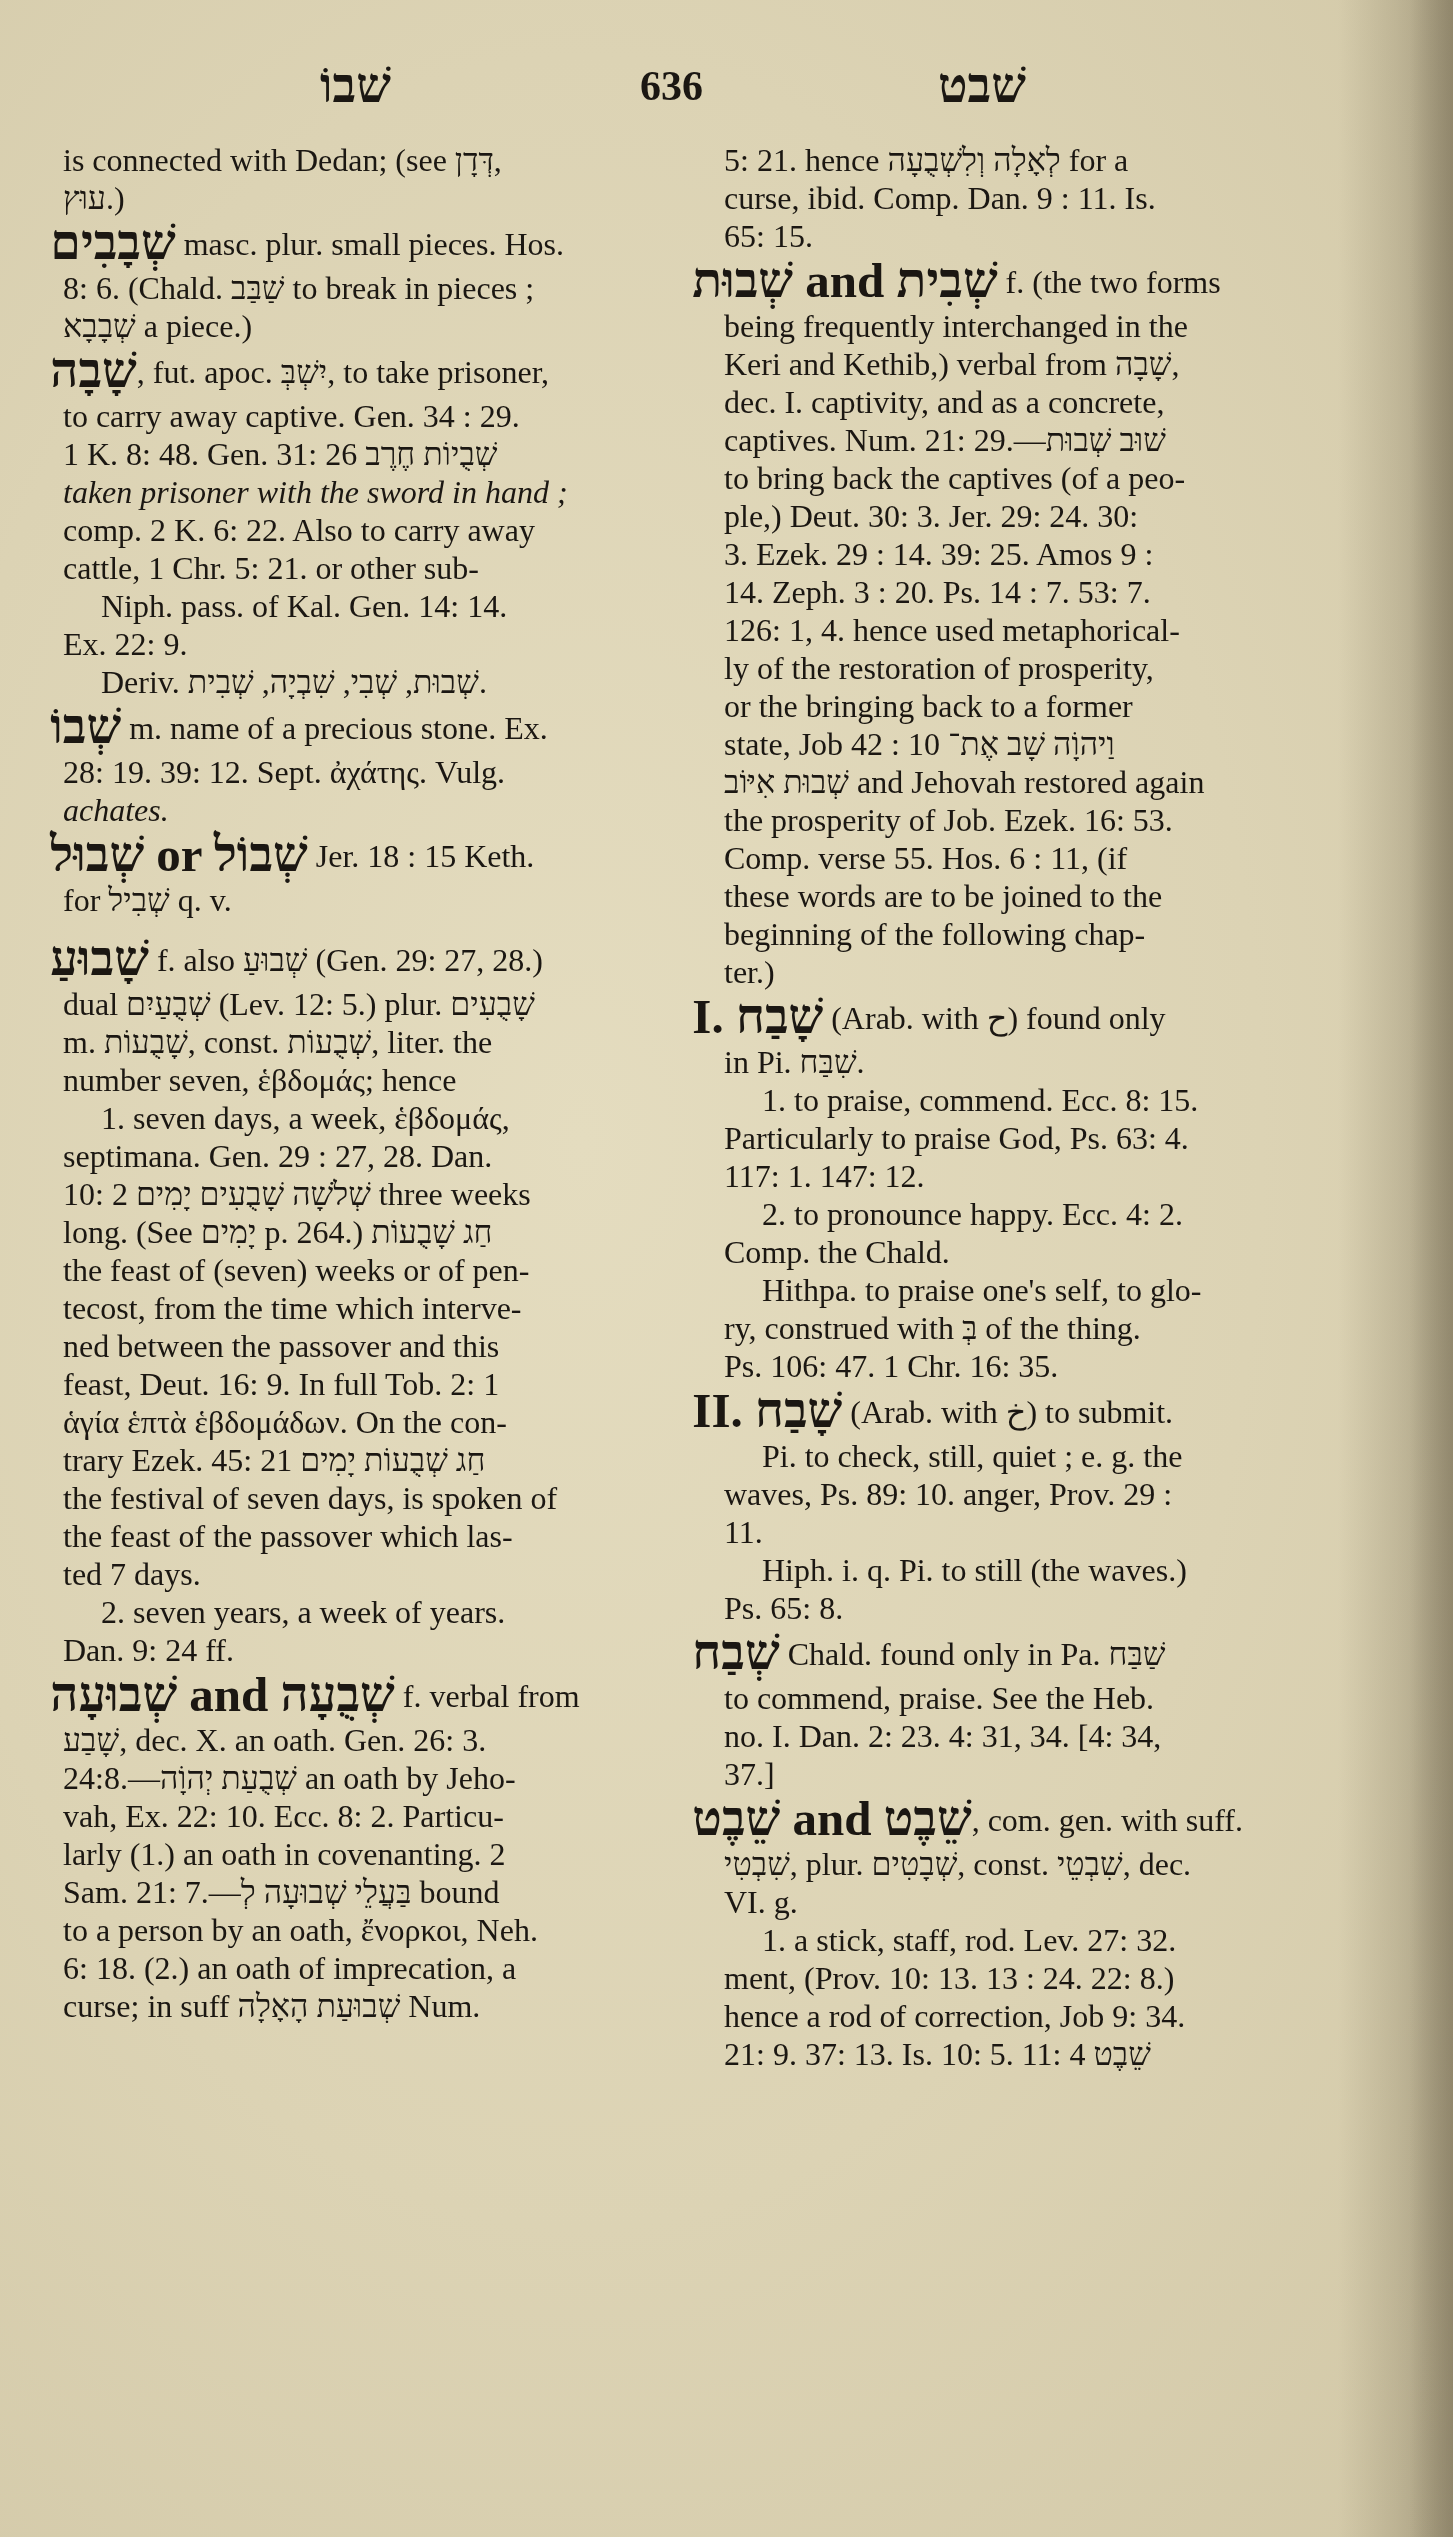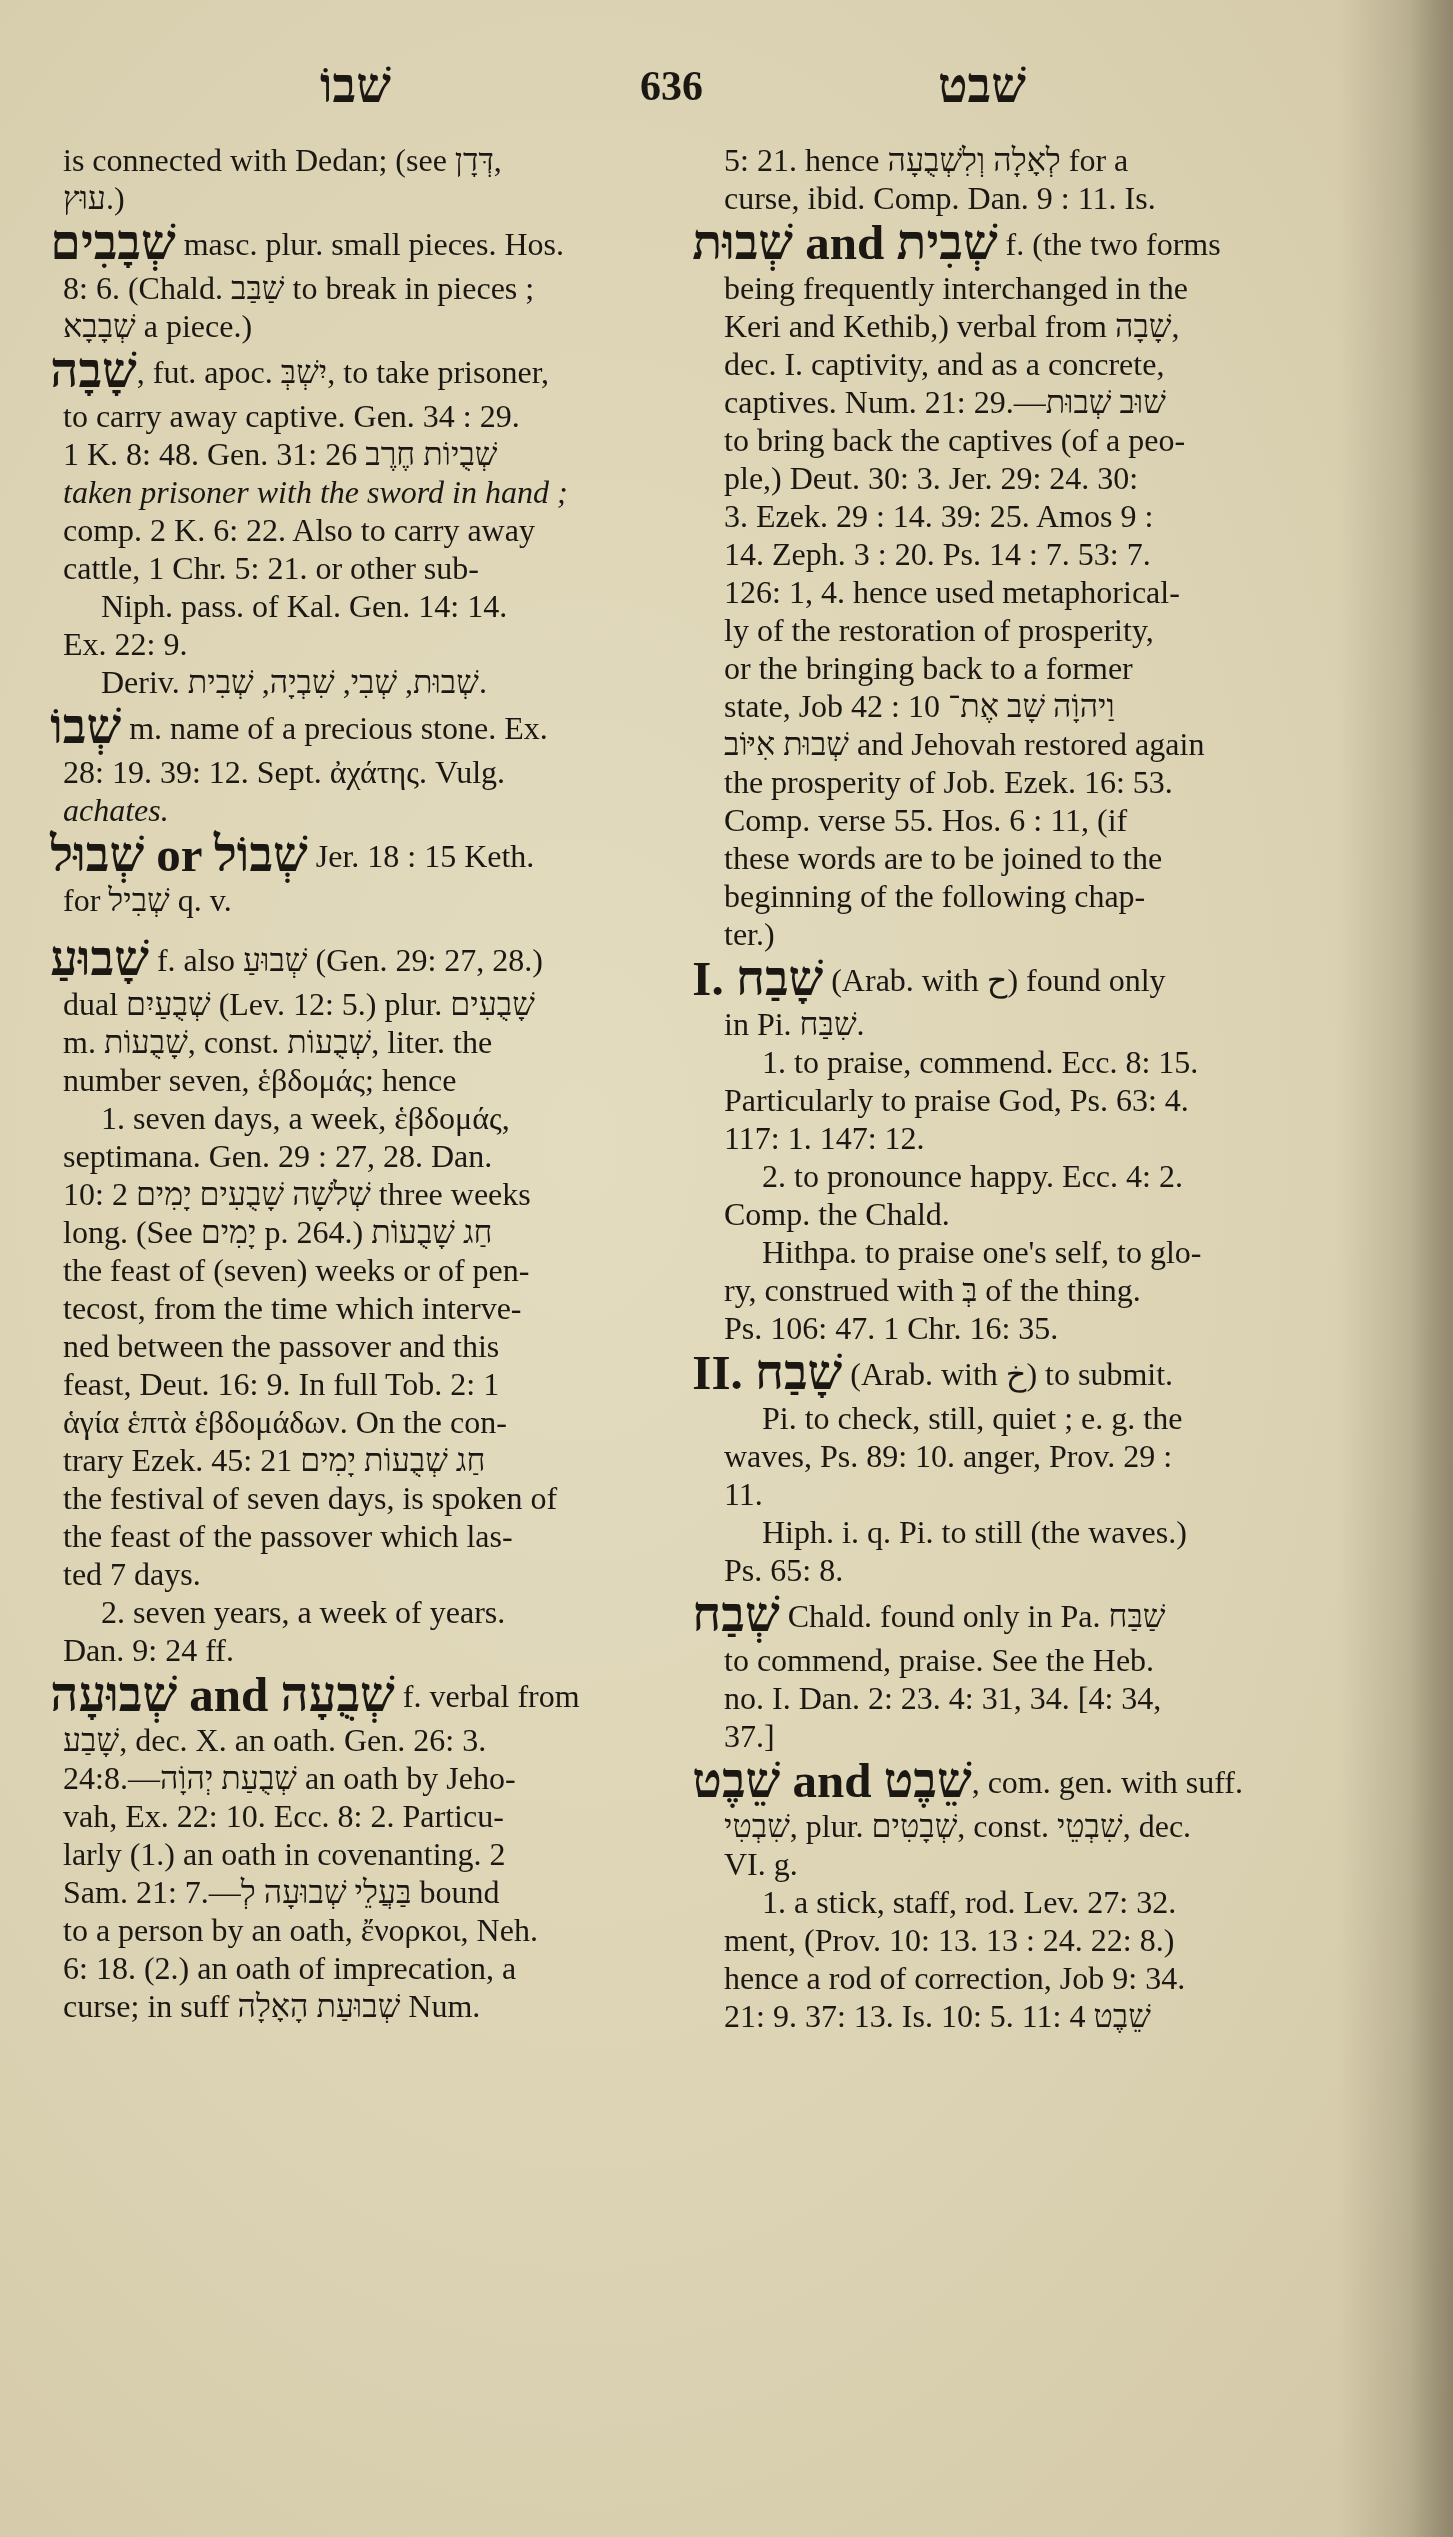--- a/index.html
+++ b/index.html
@@ -95,20 +95,21 @@
       <div class="line"><span>vah, Ex. 22: 10. Ecc. 8: 2. Particu-</span></div>
       <div class="line"><span>larly (1.) an oath in covenanting. 2</span></div>
       <div class="line"><span>Sam. 21: 7.—בַּעֲלֵי שְׁבוּעָה לְ bound</span></div>
       <div class="line"><span>to a person by an oath, ἔνορκοι, Neh.</span></div>
       <div class="line"><span>6: 18. (2.) an oath of imprecation, a</span></div>
       <div class="line"><span>curse; in suff שְׁבוּעַת הָאָלָה Num.</span></div>
     </div>
   <div class="col right" id="right-col">
       <div class="line" style="padding-left: 19px;"><span>5: 21. hence לְאָלָה וְלִשְׁבֻעָה for a</span></div>
       <div class="line" style="padding-left: 19px;"><span>curse, ibid. Comp. Dan. 9 : 11. Is.</span></div>
+      <div class="line" style="padding-left: 19px;"><span>65: 15.</span></div>
       <div class="line" style="margin-left: -12.7px; height: 52px; line-height: 52px;"><span class="hw">שְׁבוּת and שְׁבִית</span><span> f. (the two forms</span></div>
       <div class="line" style="padding-left: 19px;"><span>being frequently interchanged in the</span></div>
       <div class="line" style="padding-left: 19px;"><span>Keri and Kethib,) verbal from שָׁבָה,</span></div>
       <div class="line" style="padding-left: 19px;"><span>dec. I. captivity, and as a concrete,</span></div>
       <div class="line" style="padding-left: 19px;"><span>captives. Num. 21: 29.—שׁוּב שְׁבוּת</span></div>
       <div class="line" style="padding-left: 19px;"><span>to bring back the captives (of a peo-</span></div>
       <div class="line" style="padding-left: 19px;"><span>ple,) Deut. 30: 3. Jer. 29: 24. 30:</span></div>
       <div class="line" style="padding-left: 19px;"><span>3. Ezek. 29 : 14. 39: 25. Amos 9 :</span></div>
       <div class="line" style="padding-left: 19px;"><span>14. Zeph. 3 : 20. Ps. 14 : 7. 53: 7.</span></div>
       <div class="line" style="padding-left: 19px;"><span>126: 1, 4. hence used metaphorical-</span></div>

